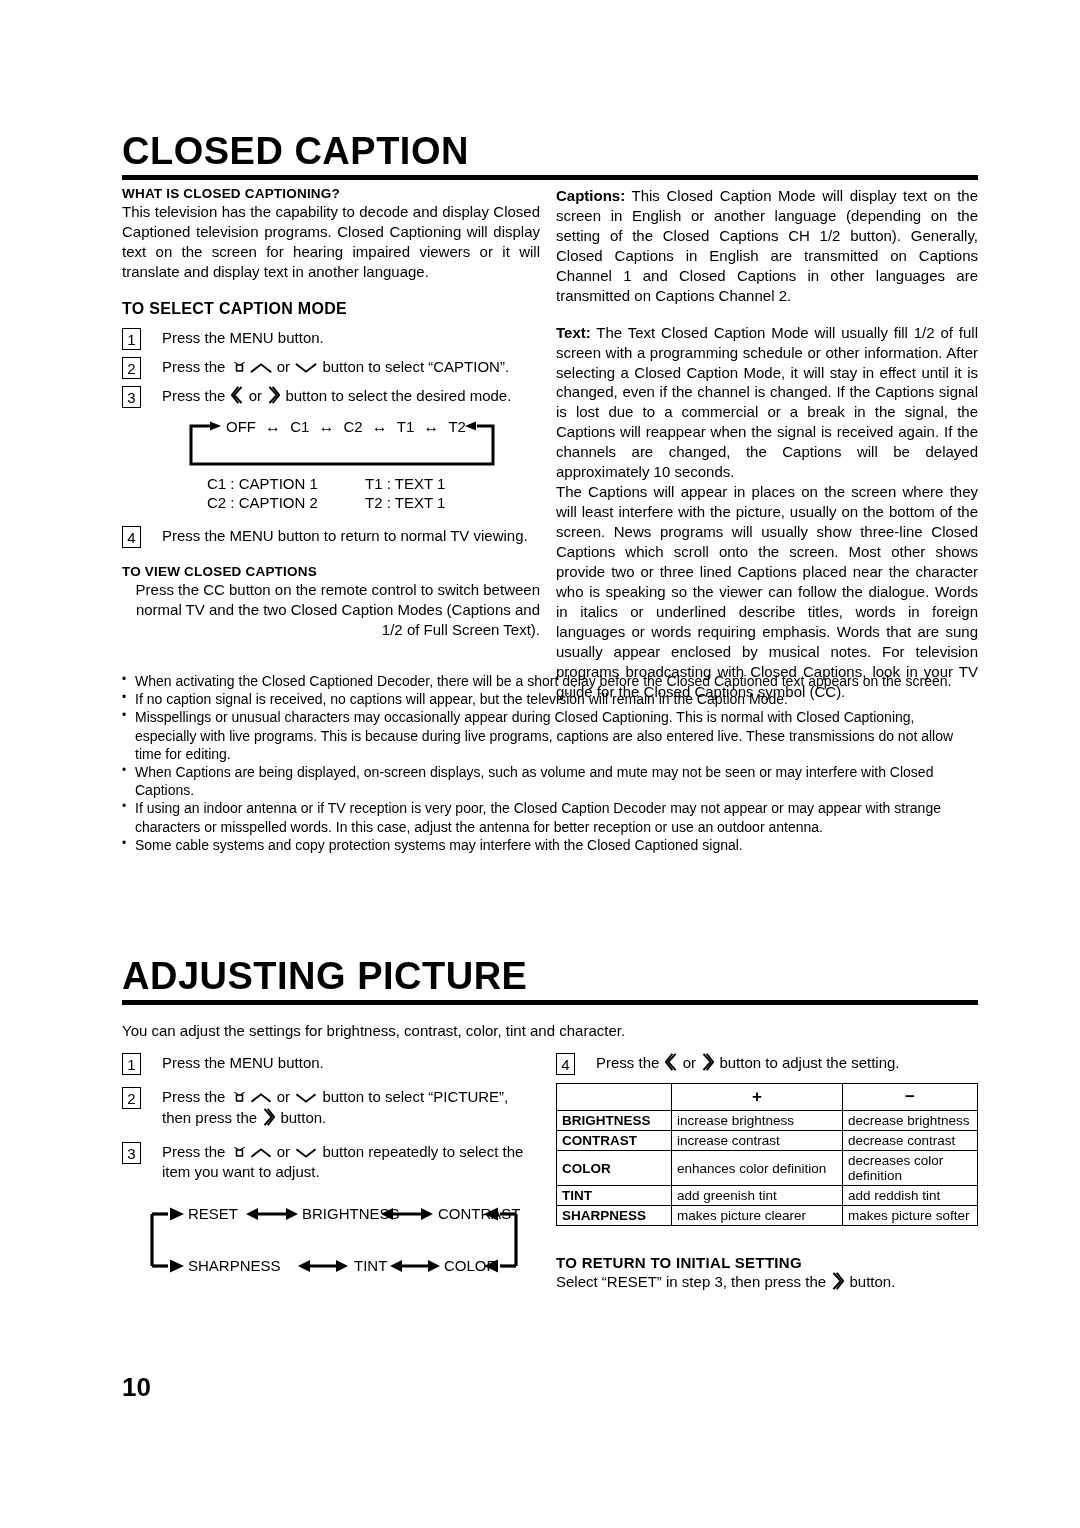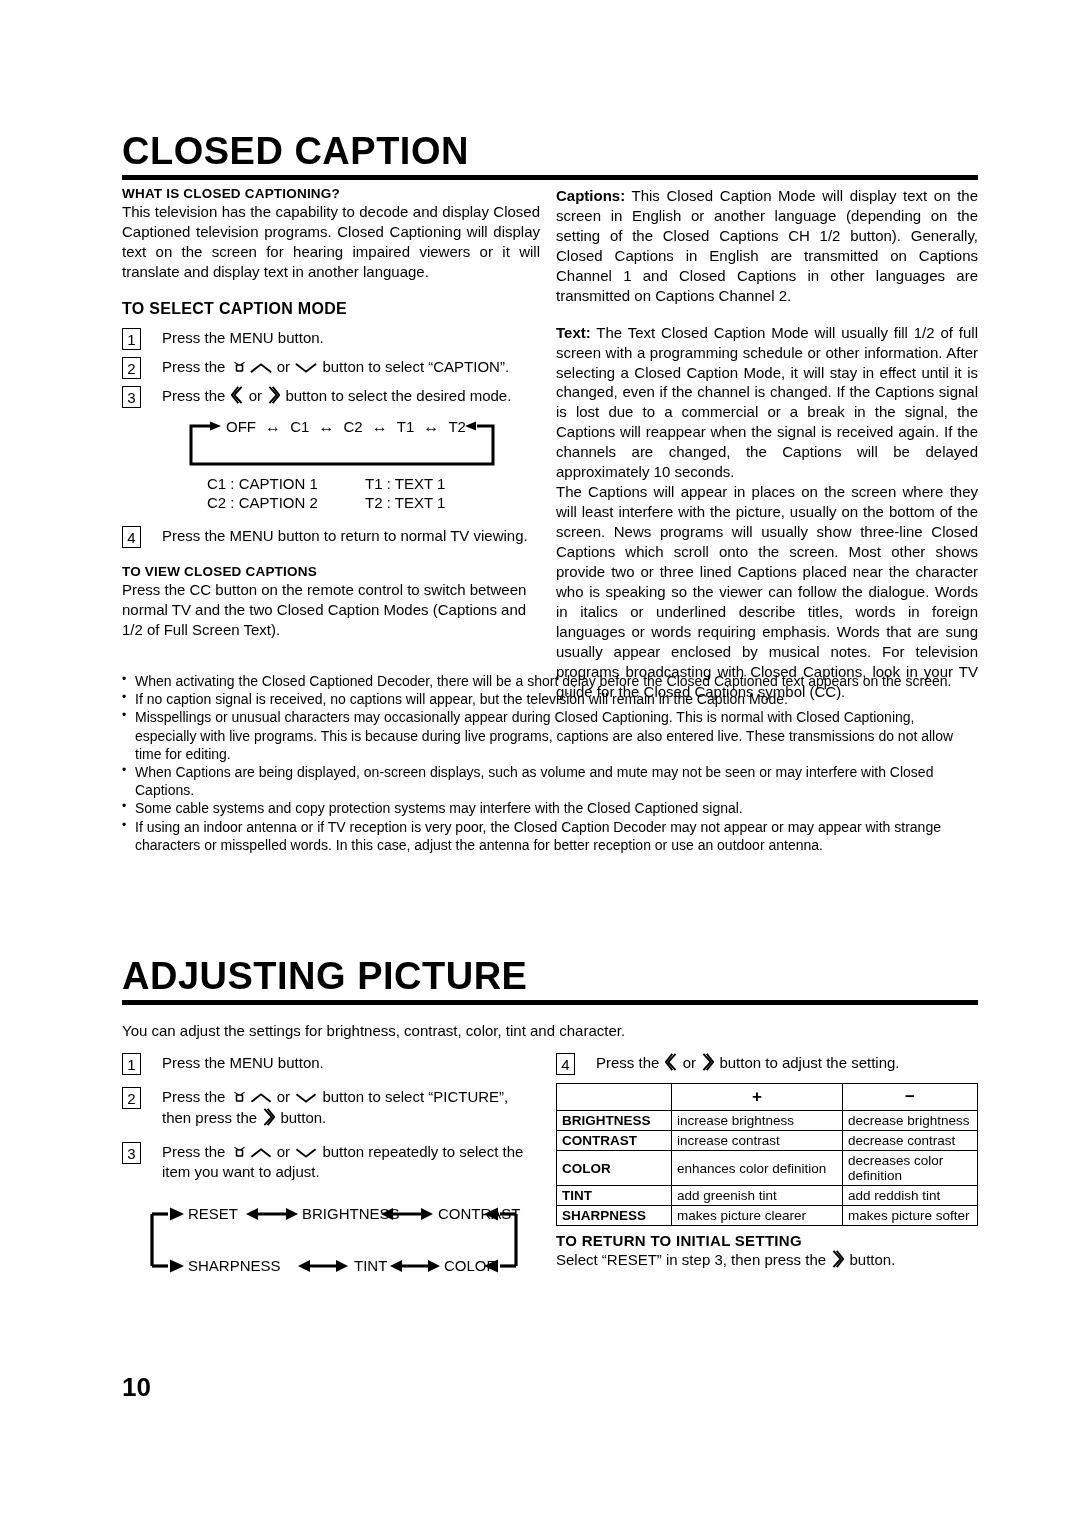--- a/index.html
+++ b/index.html
@@ -60,21 +60,21 @@
   .sub-head.big {
     font-size: 16px;
     letter-spacing: 0.3px;
   }
   .body-text {
     font-size: 15px;
     line-height: 1.33;
     text-align: justify;
     margin: 0;
   }
-  .body-text.left-align { text-align: left; }
+  .body-text.left-align { text-align: right; }
 
   
   .step {
     position: relative;
     font-size: 15px;
     line-height: 1.35;
     padding-left: 40px;
     margin-bottom: 9px;
   }
   .step .num {
@@ -302,22 +302,22 @@
     <p class="body-text"><b>Captions:</b><span> This Closed Caption Mode will display text on the screen in English or another language (depending on the setting of the Closed Captions CH 1/2 button). Generally, Closed Captions in English are transmitted on Captions Channel 1 and Closed Captions in other languages are transmitted on Captions Channel 2.</span></p>
     <p class="body-text" style="margin-top:17px;"><b>Text:</b><span> The Text Closed Caption Mode will usually fill 1/2 of full screen with a programming schedule or other information. After selecting a Closed Caption Mode, it will stay in effect until it is changed, even if the channel is changed. If the Captions signal is lost due to a commercial or a break in the signal, the Captions will reappear when the signal is received again. If the channels are changed, the Captions will be delayed approximately 10 seconds.</span></p>
     <p class="body-text">The Captions will appear in places on the screen where they will least interfere with the picture, usually on the bottom of the screen. News programs will usually show three-line Closed Captions which scroll onto the screen. Most other shows provide two or three lined Captions placed near the character who is speaking so the viewer can follow the dialogue. Words in italics or underlined describe titles, words in foreign languages or words requiring emphasis. Words that are sung usually appear enclosed by musical notes. For television programs broadcasting with Closed Captions, look in your TV guide for the Closed Captions symbol (CC).</p>
   </div>
 
   <div class="bullets" style="top:672px;">
     <div class="bullet">When activating the Closed Captioned Decoder, there will be a short delay before the Closed Captioned text appears on the screen.</div>
     <div class="bullet">If no caption signal is received, no captions will appear, but the television will remain in the Caption Mode.</div>
     <div class="bullet">Misspellings or unusual characters may occasionally appear during Closed Captioning. This is normal with Closed Captioning, especially with live programs. This is because during live programs, captions are also entered live. These transmissions do not allow time for editing.</div>
     <div class="bullet">When Captions are being displayed, on-screen displays, such as volume and mute may not be seen or may interfere with Closed Captions.</div>
+    <div class="bullet">If using an indoor antenna or if TV reception is very poor, the Closed Caption Decoder may not appear or may appear with strange characters or misspelled words. In this case, adjust the antenna for better reception or use an outdoor antenna.</div>
     <div class="bullet">Some cable systems and copy protection systems may interfere with the Closed Captioned signal.</div>
-    <div class="bullet">If using an indoor antenna or if TV reception is very poor, the Closed Caption Decoder may not appear or may appear with strange characters or misspelled words. In this case, adjust the antenna for better reception or use an outdoor antenna.</div>
   </div>
 
   <div class="section-head" style="top:957px;">
     <div class="title">ADJUSTING PICTURE</div>
     <div class="rule"></div>
   </div>
 
   <div style="position:absolute;left:122px;top:1022px;width:856px;font-size:15px;">You can adjust the settings for brightness, contrast, color, tint and character.</div>
 
   <div class="col-left" style="top:1053px;">
@@ -441,21 +441,21 @@
         <td>add reddish tint</td>
       </tr>
       <tr>
         <td class="rowhead">SHARPNESS</td>
         <td>makes picture clearer</td>
         <td>makes picture softer</td>
       </tr>
     </tbody>
       </table>
 
-    <div class="sub-head big" style="margin-top:6px;font-size:15px;">TO RETURN TO INITIAL SETTING</div>
+    <div class="sub-head big" style="margin-top:28px;font-size:15px;">TO RETURN TO INITIAL SETTING</div>
     <div style="font-size:15px;margin-top:2px;"><span>Select “RESET” in step 3, then press the </span><span class="ico ico-chev-lr"><svg viewBox="0 0 16 24" width="13" height="20">
             <path d="M3 2 L12 12 L3 22" stroke="#000" stroke-width="2.4" fill="none"></path>
             <path d="M7 2 L15 12 L7 22" stroke="#000" stroke-width="2.4" fill="none"></path>
           </svg></span><span> button.</span></div>
   </div>
 
   <div class="page-num">10</div>
 
 </div>
 

